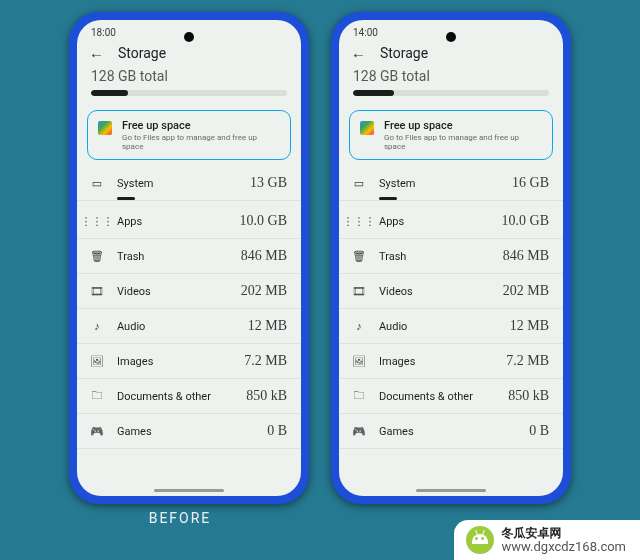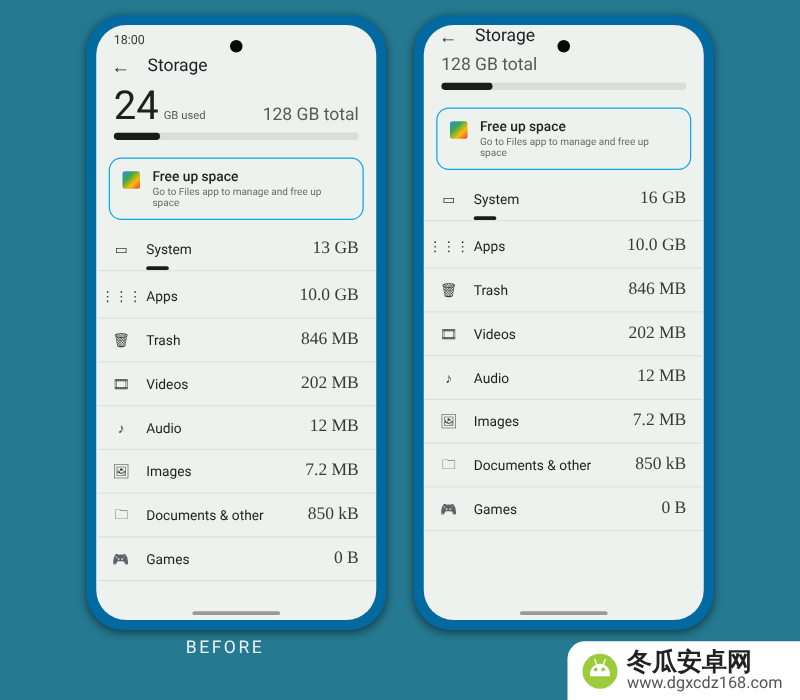--- a/index.html
+++ b/index.html
@@ -1,18 +1,18 @@
 <!DOCTYPE html>
 <html><head>
 <meta charset="utf-8">
 <style>
   * { box-sizing: border-box; margin: 0; padding: 0; }
   body { width: 640px; height: 560px; background: #257a92; font-family: Roboto, Arial, sans-serif; position: relative; overflow: hidden; }
   .phones { display: flex; justify-content: center; gap: 22px; padding: 12px 0 0 0; }
-  .phone { width: 240px; height: 492px; background: #0369a1; border-radius: 30px; padding: 8px; position: relative; box-shadow: 0 2px 8px rgba(0,0,0,.5); }
+  .phone { width: 240px; height: 492px; background: #1d4ed8; border-radius: 30px; padding: 8px; position: relative; box-shadow: 0 2px 8px rgba(0,0,0,.5); }
   .screen { width: 100%; height: 100%; background: #eef2ee; border-radius: 24px; overflow: hidden; position: relative; }
   .camera { width: 10px; height: 10px; background: #0a0a0a; border-radius: 50%; position: absolute; top: 12px; left: 50%; transform: translateX(-50%); z-index: 2; }
   .statusbar { height: 24px; font-size: 10px; color: #3a3a3a; display: flex; align-items: center; padding: 0 14px; }
   .header { display: flex; align-items: center; padding: 0 12px 4px 12px; gap: 14px; }
   .back-arrow { font-size: 15px; color: #2a2a2a; }
   .title { font-size: 14px; color: #202124; }
   .usage { padding: 2px 14px 4px 14px; display: flex; align-items: flex-end; justify-content: space-between; }
   .big { font-size: 32px; font-weight: 400; color: #1f1f1f; line-height: 1; }
   .gbused { font-size: 9px; color: #595959; margin-left: 4px; }
   .total { font-size: 14px; color: #595959; }
@@ -29,39 +29,38 @@
   .row-label { flex: 1; font-size: 11px; color: #1f1f1f; }
   .row-val { font-size: 14px; color: #3a3a3a; font-family: Liberation Serif, serif; }
   .sys-bar { width: 18px; height: 3px; background: #1c1c1c; border-radius: 2px; margin-left: 40px; margin-top: -4px; margin-bottom: 4px; }
   .before-label { text-align: center; color: #f0f3f5; font-size: 14px; letter-spacing: 2px; font-weight: 400; margin-top: 6px; width: 240px; margin-left: 60px; }
   .gesture { width: 70px; height: 3px; background: #999; border-radius: 2px; position: absolute; bottom: 4px; left: 50%; transform: translateX(-50%); }
   .footer { position: absolute; bottom: 0; right: 0; background: #fff; border-radius: 14px 0 0 0; padding: 6px 14px 6px 12px; display: flex; align-items: center; gap: 8px; font-size: 13px; color: #222; }
   .footer .logo { width: 28px; height: 28px; background: #9ccc3c; border-radius: 50%; position: relative; }
   .footer .logo::before { content: ""; position: absolute; width: 16px; height: 10px; background: #fff; border-radius: 8px 8px 0 0; top: 8px; left: 6px; }
   .footer .logo::after { content: ""; position: absolute; width: 3px; height: 3px; background: #9ccc3c; border-radius: 50%; top: 11px; left: 9px; box-shadow: 6px 0 #9ccc3c; }
   .footer .ant { position: absolute; width: 1px; height: 5px; background: #fff; top: 4px; }
-  .footer .cn { font-weight: 700; font-size: 20px; line-height: 1; }
+  .footer .cn { font-weight: 700; font-size: 12px; line-height: 1; }
   .footer .url { font-size: 13px; color: #555; }
 </style>
 </head>
 <body>
 
 <div class="phones" id="phones">
     <div class="phone">
       <div class="screen">
         <div class="camera"></div>
         <div class="statusbar">
           <span>18:00</span>
         </div>
         <div class="header">
           <span class="back-arrow">←</span>
           <span class="title">Storage</span>
         </div>
         <div class="usage">
-          <div><span class="big">24</span><span class="gbused">GB used</span></div>
           <span class="total">128 GB total</span>
         </div>
         <div class="bar-wrap">
           <div class="bar">
             <div class="bar-fill" style="width: 19%;"></div>
           </div>
         </div>
         <div class="card">
           <div class="card-icon"></div>
           <div>
@@ -109,20 +108,23 @@
           <span class="row-icon">🎮</span>
           <span class="row-label">Games</span>
           <span class="row-val">0 B</span>
         </div>
         <div class="gesture"></div>
       </div>
     </div>
     <div class="phone">
       <div class="screen">
         <div class="camera"></div>
+        <div class="statusbar">
+          <span>14:00</span>
+        </div>
         <div class="header">
           <span class="back-arrow">←</span>
           <span class="title">Storage</span>
         </div>
         <div class="usage">
           <span class="total">128 GB total</span>
         </div>
         <div class="bar-wrap">
           <div class="bar">
             <div class="bar-fill" style="width: 21%;"></div>

